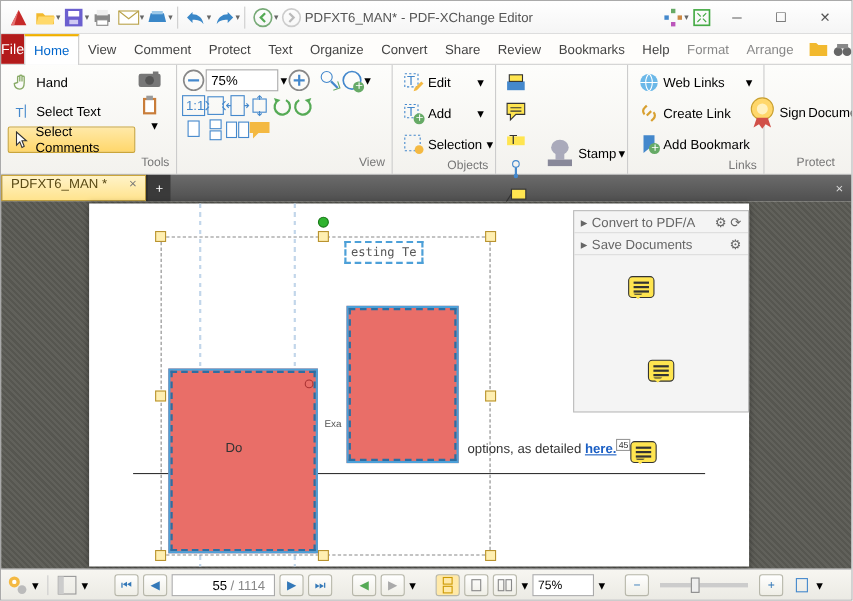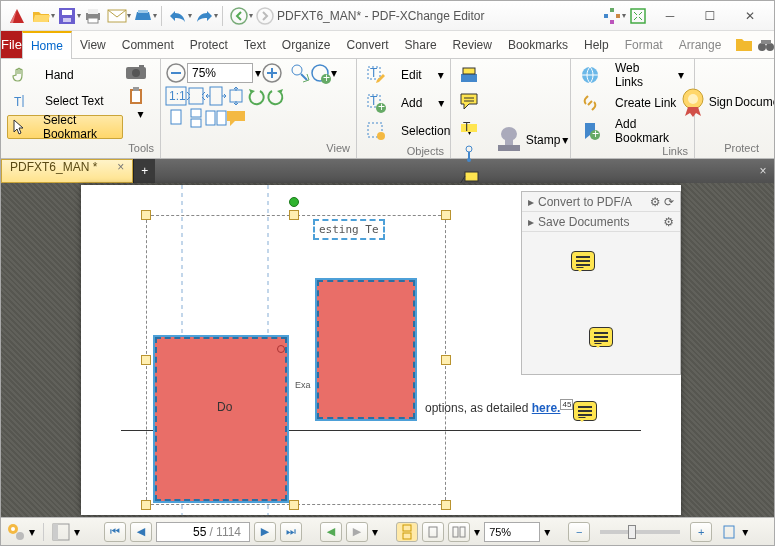--- a/index.html
+++ b/index.html
@@ -14,21 +14,21 @@
 .filetab{background:#b31b1b;color:#fff;width:52px;display:flex;align-items:center;justify-content:center;font-size:13px;}
 .mtab{padding:0 8px;display:flex;align-items:center;color:#444;cursor:default;}
 .mtab.active{background:#fff;border-top:2px solid #f0b000;color:#0066cc;border-left:1px solid #ccc;border-right:1px solid #ccc;margin-bottom:-1px;}
 .mtab.dim{color:#888;}
 .menuright{margin-left:auto;display:flex;align-items:center;padding:0 6px;gap:4px;}
 .ribbon{height:100px;background:linear-gradient(#fdfdfb,#f3f2ee);display:flex;border-bottom:1px solid #bbb;}
 .group{border-right:1px solid #ccc;padding:4px 6px 2px 6px;display:flex;flex-direction:column;}
 .group .body{flex:1;display:flex;gap:4px;}
 .group .label{text-align:right;color:#777;font-size:11px;height:16px;line-height:16px;}
 .btnrow{display:flex;flex-direction:column;gap:2px;}
-.rbtn{display:flex;align-items:center;gap:16px;padding:2px 4px;height:24px;}
+.rbtn{display:flex;align-items:center;gap:4px;padding:2px 4px;height:24px;}
 .rbtn.sel{background:linear-gradient(#ffe9a8,#ffd76b);border:1px solid #caa53a;border-radius:2px;}
 .ic{width:18px;height:18px;display:inline-flex;align-items:center;justify-content:center;}
 .bigbtn{display:flex;flex-direction:row;align-items:center;justify-content:center;width:66px;gap:2px;}
 .bigbtn .ic{width:32px;height:32px;}
 .zoombox{display:flex;align-items:center;gap:2px;}
 .zoominput{width:66px;height:20px;border:1px solid #aaa;background:#fff;padding:0 4px;}
 .smgrid .ic,.smgrid2 .ic{width:24px;height:24px;border:1px solid transparent;}
 .smgrid2{display:flex;flex-wrap:wrap;width:58px;gap:2px;align-content:flex-start;}
 .doctabs{height:24px;background:linear-gradient(#6b6b6b,#4f4f4f);display:flex;align-items:stretch;}
 .doctab{background:linear-gradient(#fff3c8,#ffe38d);border:1px solid #caa53a;display:flex;align-items:flex-start;padding:0 8px;gap:20px;font-size:11px;color:#5a4a15;}
@@ -207,21 +207,21 @@
               </svg>
             </span>
             <span>Select Text</span>
           </div>
         <div class="rbtn sel">
             <span class="ic">
               <svg width="14" height="16">
                 <path d="M2 1l0 12 3-3 2 5 2-1-2-5h4z" fill="#fff" stroke="#333"></path>
               </svg>
             </span>
-            <span>Select Bookmark</span>
+            <span>Select Comments</span>
           </div>
       </div>
       <div class="btnrow" style="width:28px">
         <span class="ic">
             <svg width="20" height="14">
               <rect width="20" height="12" y="2" rx="2" fill="#777"></rect>
               <circle cx="10" cy="8" r="4" fill="#555"></circle>
               <rect x="13" y="0" width="5" height="3" fill="#777"></rect>
             </svg>
           </span>
@@ -523,21 +523,21 @@
     <div class="handle" style="left:60px;top:315px"></div>
     <div class="handle" style="left:208px;top:315px"></div>
     <div class="handle" style="left:360px;top:315px"></div>
 
     <div class="txtbox" style="left:232px;top:34px">esting Te</div>
 
     <div class="redbox" style="left:234px;top:93px;width:102px;height:143px"></div>
     <div class="redbox" style="left:72px;top:150px;width:136px;height:168px"></div>
     <span style="position:absolute;left:196px;top:160px;width:8px;height:8px;border:1px solid #a33;border-radius:50%"></span>
 
-    <div class="bodytxt" style="left:136px;top:215px">Do</div>
+    <div class="bodytxt" style="left:124px;top:215px">Do</div>
     <div class="bodytxt" style="left:344px;top:215px"><span>options, as detailed</span> <span class="link">here.</span><sup style="border:1px solid #999;font-size:8px;padding:0 1px">45</sup></div>
     <div class="bodytxt" style="left:214px;top:195px;font-size:9px;color:#555">Exa</div>
 
     <div class="note" style="left:490px;top:66px"></div>
     <div class="note" style="left:508px;top:142px"></div>
     <div class="note" style="left:492px;top:216px"></div>
   </div>
 </div>
 
 <div class="statusbar">

